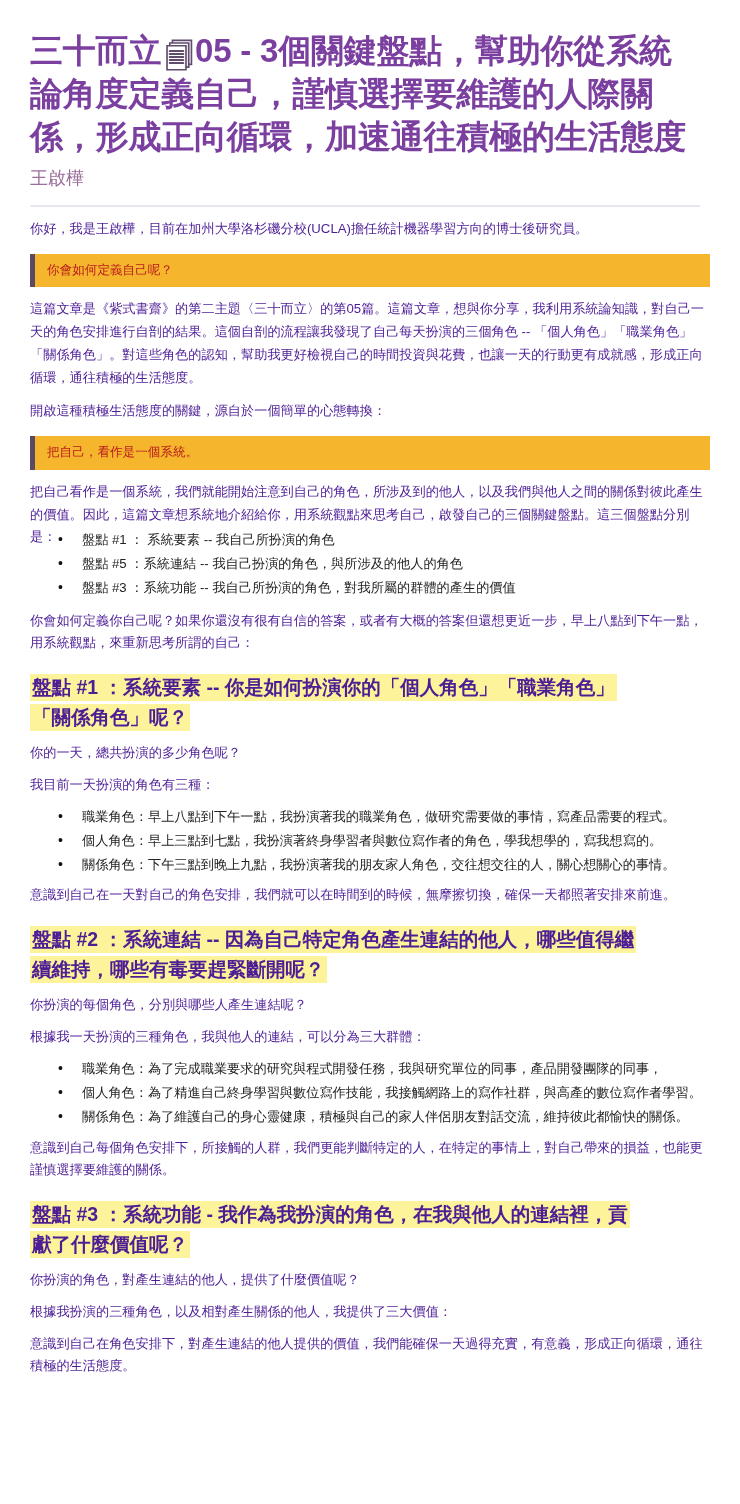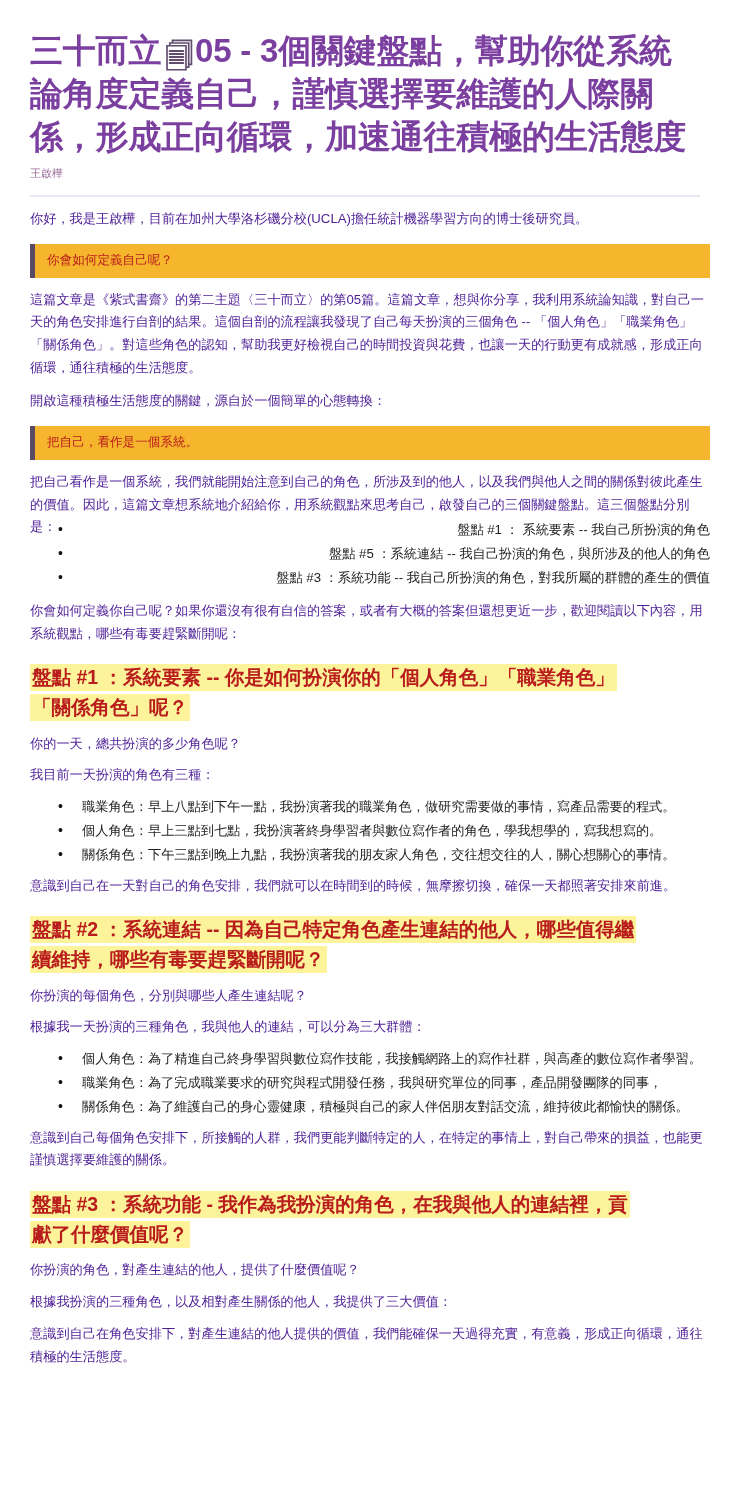--- a/index.html
+++ b/index.html
@@ -40,21 +40,21 @@
   .doc-title .doc-emoji {
     display: inline-block;
     vertical-align: -4px;
     font-size: 28px;
     margin: 0 2px 0 4px;
     line-height: 1;
     filter: saturate(0.35);
   }
   .byline {
     margin: 7px 0 0 0;
-    font-size: 11px;
+    font-size: 18px;
     color: #9b6f9b;
     font-weight: 400;
     line-height: 1.4;
   }
   .title-rule {
     height: 2px;
     background: #e8e6ef;
     margin: 14px 0 0 0;
     border: 0;
   }
@@ -83,21 +83,21 @@
     color: #b91c1c;
     font-weight: 400;
   }
 
   
   h2.hl-heading {
     margin: 18px 0 10px 0;
     font-size: 19.5px;
     font-weight: 700;
     line-height: 1.52;
-    color: #b91c1c;
+    color: #4c1d95;
     display: block;
   }
   h2.hl-heading .hl {
     background: #fcf39a;
     padding: 2px 2px 3px 2px;
     box-decoration-break: clone;
     -webkit-box-decoration-break: clone;
   }
 
   
@@ -125,21 +125,20 @@
   }
 
   
   .inline-list-wrap {
     position: relative;
     margin: 11px 0 9px 0;
   }
   .inline-list-wrap p.para { margin: 0; }
   .inline-list-wrap ul.bullets {
     margin-top: -22px;
-    text-align: right;
   }
   .inline-list-wrap ul.bullets > li:first-child {
     margin-left: 0;
   }
 </style>
 </head>
 <body>
 
 <div class="page">
 
@@ -161,38 +160,38 @@
     <div class="callout">把自己，看作是一個系統。</div>
 
     <div class="inline-list-wrap">
       <p class="para">把自己看作是一個系統，我們就能開始注意到自己的角色，所涉及到的他人，以及我們與他人之間的關係對彼此產生的價值。因此，這篇文章想系統地介紹給你，用系統觀點來思考自己，啟發自己的三個關鍵盤點。這三個盤點分別是：</p>
       <ul class="bullets">
         <li>盤點 #1 ： 系統要素 -- 我自己所扮演的角色</li>
         <li>盤點 #5 ：系統連結 -- 我自己扮演的角色，與所涉及的他人的角色</li>
         <li>盤點 #3 ：系統功能 -- 我自己所扮演的角色，對我所屬的群體的產生的價值</li>
       </ul>
     </div>
-    <p class="para">你會如何定義你自己呢？如果你還沒有很有自信的答案，或者有大概的答案但還想更近一步，歡迎閱讀以下內容，用系統觀點，哪些有毒要趕緊斷開呢：</p>
+    <p class="para">你會如何定義你自己呢？如果你還沒有很有自信的答案，或者有大概的答案但還想更近一步，早上八點到下午一點，用系統觀點，來重新思考所謂的自己：</p>
 
     <h2 class="hl-heading"><span class="hl">盤點 #1 ：系統要素 -- 你是如何扮演你的「個人角色」「職業角色」</span><br><span class="hl">「關係角色」呢？</span></h2>
     <p class="para tight">你的一天，總共扮演的多少角色呢？</p>
     <p class="para tight">我目前一天扮演的角色有三種：</p>
     <ul class="bullets">
       <li>職業角色：早上八點到下午一點，我扮演著我的職業角色，做研究需要做的事情，寫產品需要的程式。</li>
       <li>個人角色：早上三點到七點，我扮演著終身學習者與數位寫作者的角色，學我想學的，寫我想寫的。</li>
       <li>關係角色：下午三點到晚上九點，我扮演著我的朋友家人角色，交往想交往的人，關心想關心的事情。</li>
     </ul>
     <p class="para tight">意識到自己在一天對自己的角色安排，我們就可以在時間到的時候，無摩擦切換，確保一天都照著安排來前進。</p>
 
     <h2 class="hl-heading"><span class="hl">盤點 #2 ：系統連結 -- 因為自己特定角色產生連結的他人，哪些值得繼</span><br><span class="hl">續維持，哪些有毒要趕緊斷開呢？</span></h2>
     <p class="para tight">你扮演的每個角色，分別與哪些人產生連結呢？</p>
     <p class="para tight">根據我一天扮演的三種角色，我與他人的連結，可以分為三大群體：</p>
     <ul class="bullets">
+      <li>職業角色：為了完成職業要求的研究與程式開發任務，我與研究單位的同事，產品開發團隊的同事，</li>
       <li>個人角色：為了精進自己終身學習與數位寫作技能，我接觸網路上的寫作社群，與高產的數位寫作者學習。</li>
-      <li>職業角色：為了完成職業要求的研究與程式開發任務，我與研究單位的同事，產品開發團隊的同事，</li>
       <li>關係角色：為了維護自己的身心靈健康，積極與自己的家人伴侶朋友對話交流，維持彼此都愉快的關係。</li>
     </ul>
     <p class="para tight">意識到自己每個角色安排下，所接觸的人群，我們更能判斷特定的人，在特定的事情上，對自己帶來的損益，也能更謹慎選擇要維護的關係。</p>
 
     <h2 class="hl-heading"><span class="hl">盤點 #3 ：系統功能 - 我作為我扮演的角色，在我與他人的連結裡，貢</span><br><span class="hl">獻了什麼價值呢？</span></h2>
     <p class="para tight">你扮演的角色，對產生連結的他人，提供了什麼價值呢？</p>
     <p class="para tight">根據我扮演的三種角色，以及相對產生關係的他人，我提供了三大價值：</p>
     <p class="para tight">意識到自己在角色安排下，對產生連結的他人提供的價值，我們能確保一天過得充實，有意義，形成正向循環，通往積極的生活態度。</p>
 
   </div>

